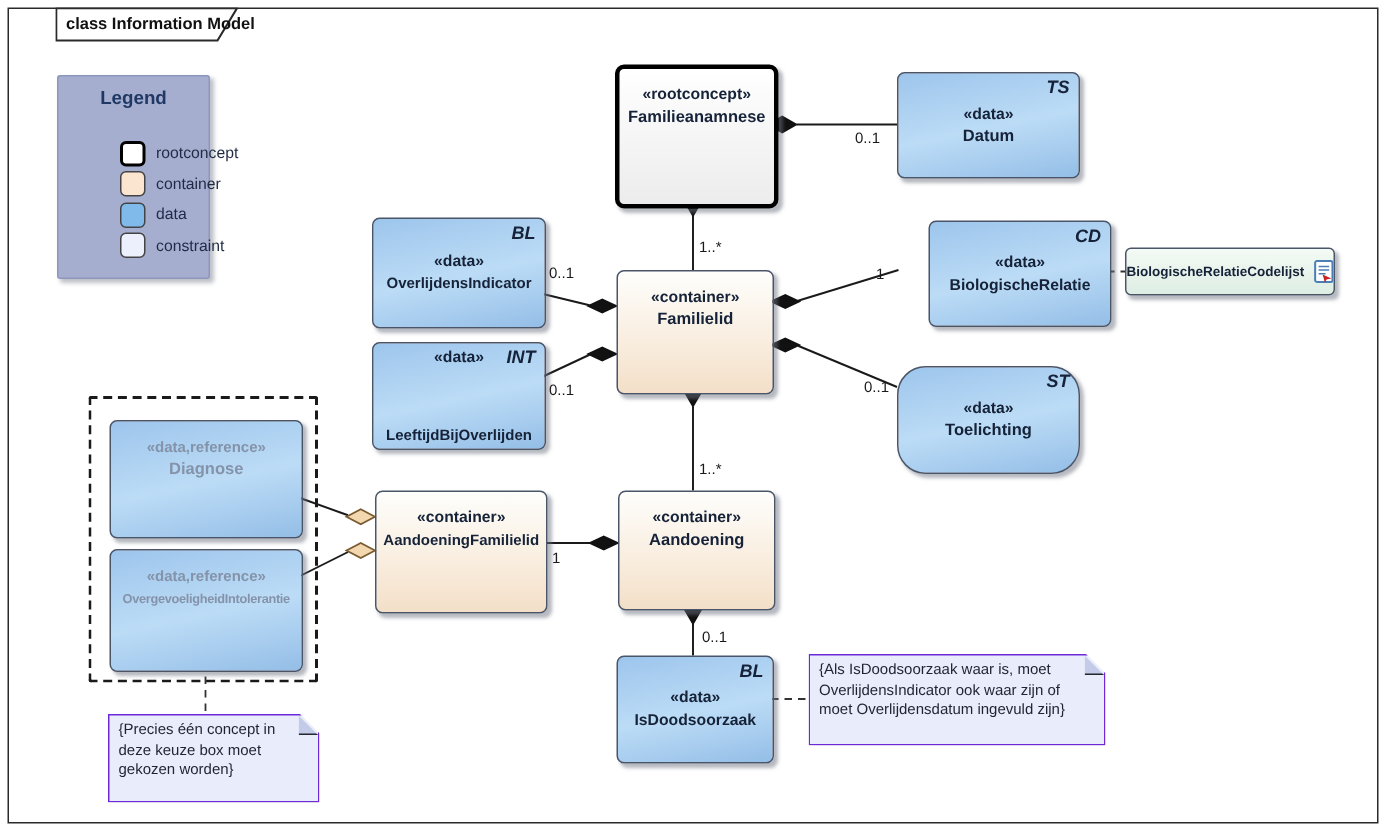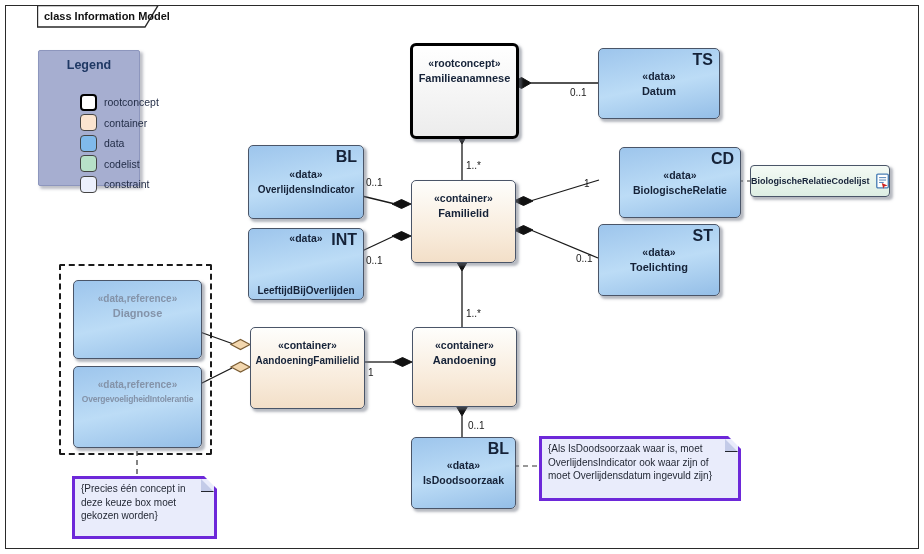--- a/index.html
+++ b/index.html
@@ -27,32 +27,32 @@
   .legend-label{font-size:10.5px;color:#1f2a44;margin-left:7px;white-space:nowrap;}
   
   .node{
     position:absolute;border:1px solid #4a5568;border-radius:5px;
     box-shadow:2.5px 2.5px 2.5px rgba(110,115,130,.5);
     display:flex;flex-direction:column;align-items:center;justify-content:center;
     text-align:center;
   }
   .node .stereo{font-size:10.5px;font-weight:bold;line-height:15px;white-space:nowrap;}
   .node .name{font-size:11px;font-weight:bold;line-height:15px;white-space:nowrap;}
-  .node .tag{position:absolute;top:2px;right:6px;font-size:16px;font-weight:bold;}
+  .node .tag{position:absolute;top:2px;right:6px;font-size:12px;font-style:italic;font-weight:bold;}
   .data-node{background:linear-gradient(168deg,#9dc5ec 0%,#bcdcf6 52%,#94bee7 100%);}
   .container-node{background:linear-gradient(180deg,#fefefc 0%,#f8ebdb 65%,#f3dfc8 100%);justify-content:flex-start;padding-top:10px;}
   .root-node{background:linear-gradient(180deg,#ffffff 0%,#ececec 100%);border:3px solid #000;border-radius:6px;justify-content:flex-start;padding-top:10px;}
   .ref-node{justify-content:flex-start;padding-top:10px;}
   .ref-node .stereo,.ref-node .name{color:#8493a9;}
   .codelist-node{background:linear-gradient(180deg,#f4faf5 0%,#ddeee3 100%);border-radius:4px;flex-direction:row;gap:6px;justify-content:center;}
   .codelist-node .name{font-size:9px;}
   .choice-box{position:absolute;border:2px dashed #1a1a1a;background:transparent;border-radius:2px;}
   
   .note{
-    position:absolute;background:#e9ecfb;border:3px solid #6d28d9;
+    position:absolute;background:#e9ecfb;border:1px solid #6d28d9;
     box-shadow:2.5px 2.5px 2.5px rgba(110,115,130,.45);
     padding:3px 6px 4px 6px;font-size:10px;line-height:13.5px;color:#1f2430;
     clip-path:polygon(0 0, calc(100% - 13px) 0, 100% 13px, 100% 100%, 0 100%);
   }
   .note .fold{
     position:absolute;top:0;right:0;width:13px;height:13px;
     background:#c3cbe8;clip-path:polygon(0 0,0 100%,100% 100%);
     border-bottom:1px solid #23262e;box-sizing:border-box;
   }
   
@@ -114,24 +114,20 @@
   </div>
   <div class="legend-row">
     <span class="legend-swatch" style="background: rgb(251, 228, 208);"></span>
     <span class="legend-label">container</span>
   </div>
   <div class="legend-row">
     <span class="legend-swatch" style="background: rgb(128, 186, 235);"></span>
     <span class="legend-label">data</span>
   </div>
   <div class="legend-row">
-    <span class="legend-swatch" style="background: rgb(183, 225, 200);"></span>
-    <span class="legend-label">codelist</span>
-  </div>
-  <div class="legend-row">
     <span class="legend-swatch" style="background: rgb(236, 240, 252);"></span>
     <span class="legend-label">constraint</span>
   </div>
 </div>
 
 <div class="node root-node" style="left:410px;top:43px;width:103px;height:80px;">
   <span class="stereo">«rootconcept»</span>
   <span class="name">Familieanamnese</span>
 </div>
 
@@ -157,21 +153,21 @@
   <span class="stereo">«container»</span>
   <span class="name">Familielid</span>
 </div>
 
 <div class="node data-node" style="left:599px;top:147px;width:120px;height:69px;margin-left:20px;">
   <span class="tag">CD</span>
   <span class="stereo">«data»</span>
   <span class="name" style="font-size:10.5px;">BiologischeRelatie</span>
 </div>
 
-<div class="node data-node" style="left:598px;top:224px;width:120px;height:70px;">
+<div class="node data-node" style="left:598px;top:244px;width:120px;height:70px;border-radius:19px;">
   <span class="tag">ST</span>
   <span class="stereo">«data»</span>
   <span class="name">Toelichting</span>
 </div>
 
 <div class="node codelist-node" style="left:750px;top:165px;width:138px;height:30px;">
   <span class="name">BiologischeRelatieCodelijst</span>
   <svg width="14" height="16" viewBox="0 0 14 16">
     <rect x="0.8" y="0.8" width="12" height="14.4" rx="1.2" fill="#ffffff" stroke="#4a7fb5" stroke-width="1.4"></rect>
     <line x1="3.2" y1="4.5" x2="10.5" y2="4.5" stroke="#4a7fb5" stroke-width="1"></line>

